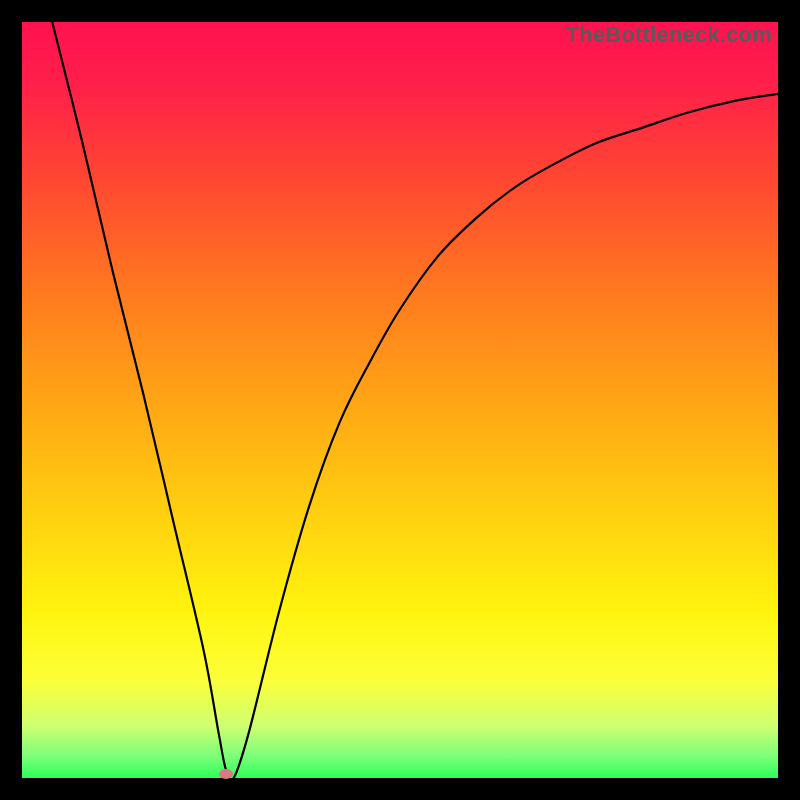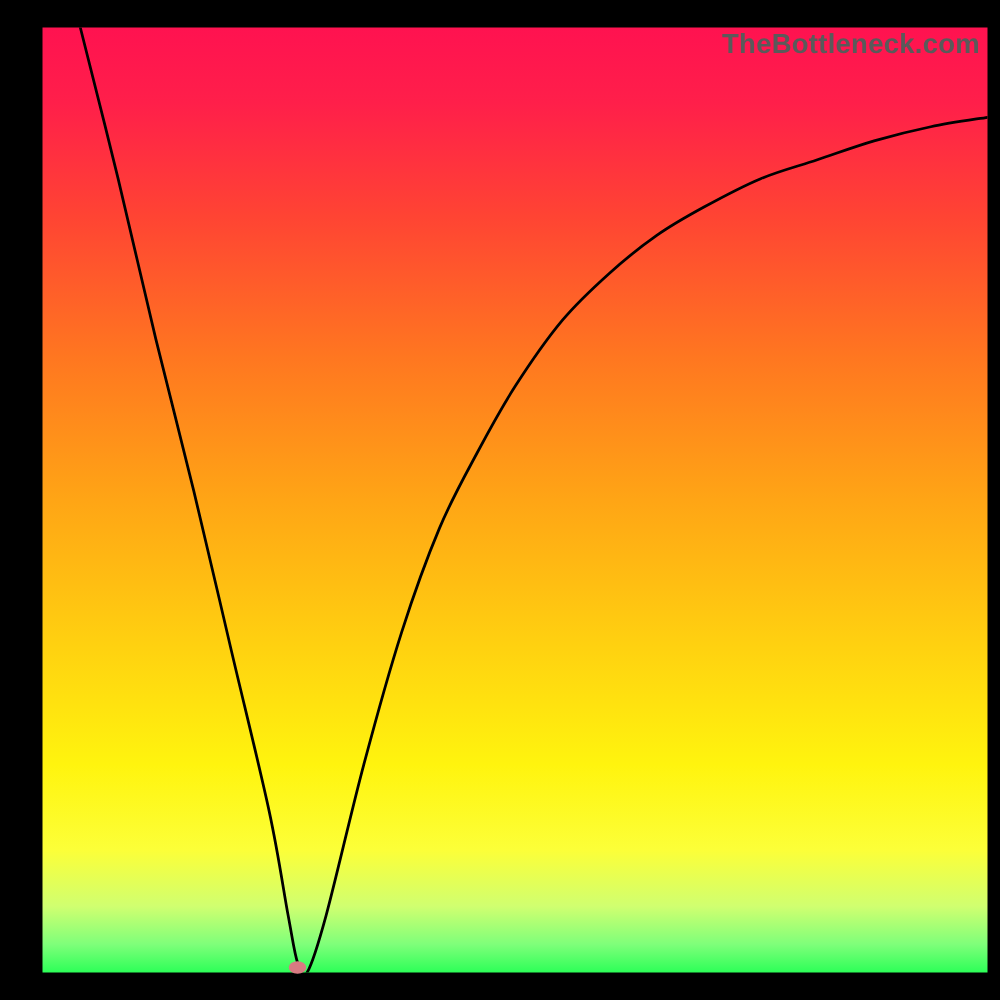--- a/index.html
+++ b/index.html
@@ -5,21 +5,21 @@
   * { margin: 0; padding: 0; box-sizing: border-box; }
   html, body { width: 800px; height: 800px; overflow: hidden; background: #000; }
   .frame {
     width: 800px;
     height: 800px;
     background: #000;
     position: relative;
   }
   .plot-area {
     position: absolute;
-    left: 34px;
+    left: 22px;
     top: 22px;
     width: 756px;
     height: 756px;
     background: linear-gradient(to bottom,
       #ff1250 0%,
       #ff1f4a 8%,
       #ff4433 20%,
       #ff7720 35%,
       #ffa515 50%,
       #ffd010 65%,

